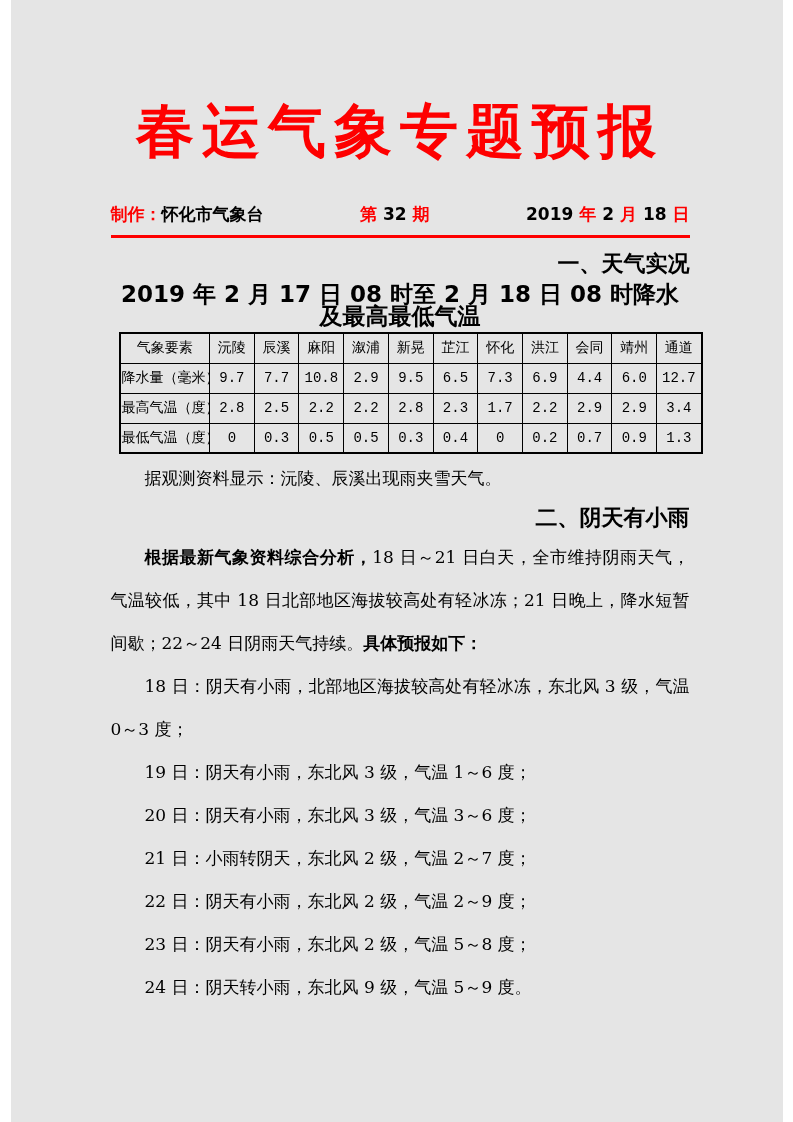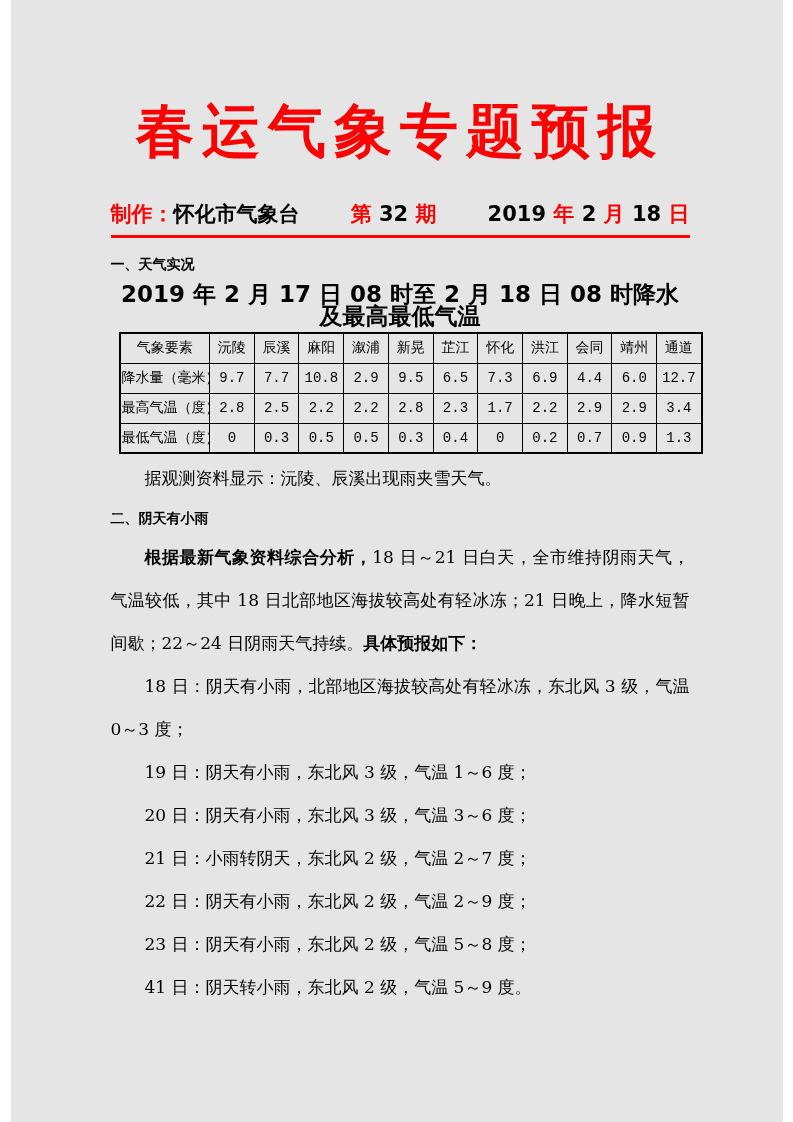--- a/index.html
+++ b/index.html
@@ -30,39 +30,40 @@
     font-family: "DejaVu Serif", serif;
     white-space: nowrap;
   }
   .meta-row {
     display: flex;
     justify-content: space-between;
     align-items: baseline;
     margin-top: 32px;
     font-family: "DejaVu Sans", "Liberation Sans", sans-serif;
     font-weight: bold;
-    font-size: 21px;
+    font-size: 17px;
     line-height: 28px;
     white-space: nowrap;
   }
   .red { color: #fe0000; }
   .black { color: #000000; }
   .red-rule {
     border: none;
     border-top: 3px solid #fe0000;
     margin: 7px 0 0 0;
   }
   
   .section-heading {
     margin: 11px 0 0 0;
     font-family: "DejaVu Sans", "Liberation Sans", sans-serif;
     font-weight: bold;
-    font-size: 14px;
+    font-size: 22px;
     line-height: 30px;
     color: #000000;
+    text-align: right;
   }
   .table-title {
     margin: 4px 0 0 0;
     text-align: center;
     font-family: "DejaVu Sans", "Liberation Sans", sans-serif;
     font-weight: bold;
     font-size: 23px;
     line-height: 22px;
   }
   table.obs-table {
@@ -194,17 +195,17 @@
       <h2 class="section-heading s2-heading">二、阴天有小雨</h2>
 
       <p class="summary-para"><span class="bold-sans">根据最新气象资料综合分析，</span><span>18 日～21 日白天，全市维持阴雨天气，气温较低，其中 18 日北部地区海拔较高处有轻冰冻；21 日晚上，降水短暂间歇；22～24 日阴雨天气持续。</span><span class="bold-sans">具体预报如下：</span></p>
 
       <p>18 日：阴天有小雨，北部地区海拔较高处有轻冰冻，东北风 3 级，气温 0～3 度；</p>
       <p>19 日：阴天有小雨，东北风 3 级，气温 1～6 度；</p>
       <p>20 日：阴天有小雨，东北风 3 级，气温 3～6 度；</p>
       <p>21 日：小雨转阴天，东北风 2 级，气温 2～7 度；</p>
       <p>22 日：阴天有小雨，东北风 2 级，气温 2～9 度；</p>
       <p>23 日：阴天有小雨，东北风 2 级，气温 5～8 度；</p>
-      <p>41 日：阴天转小雨，东北风 2 级，气温 5～9 度。</p>
+      <p>24 日：阴天转小雨，东北风 9 级，气温 5～9 度。</p>
     </div>
 
   </div>
 </div>
 
 </body></html>

